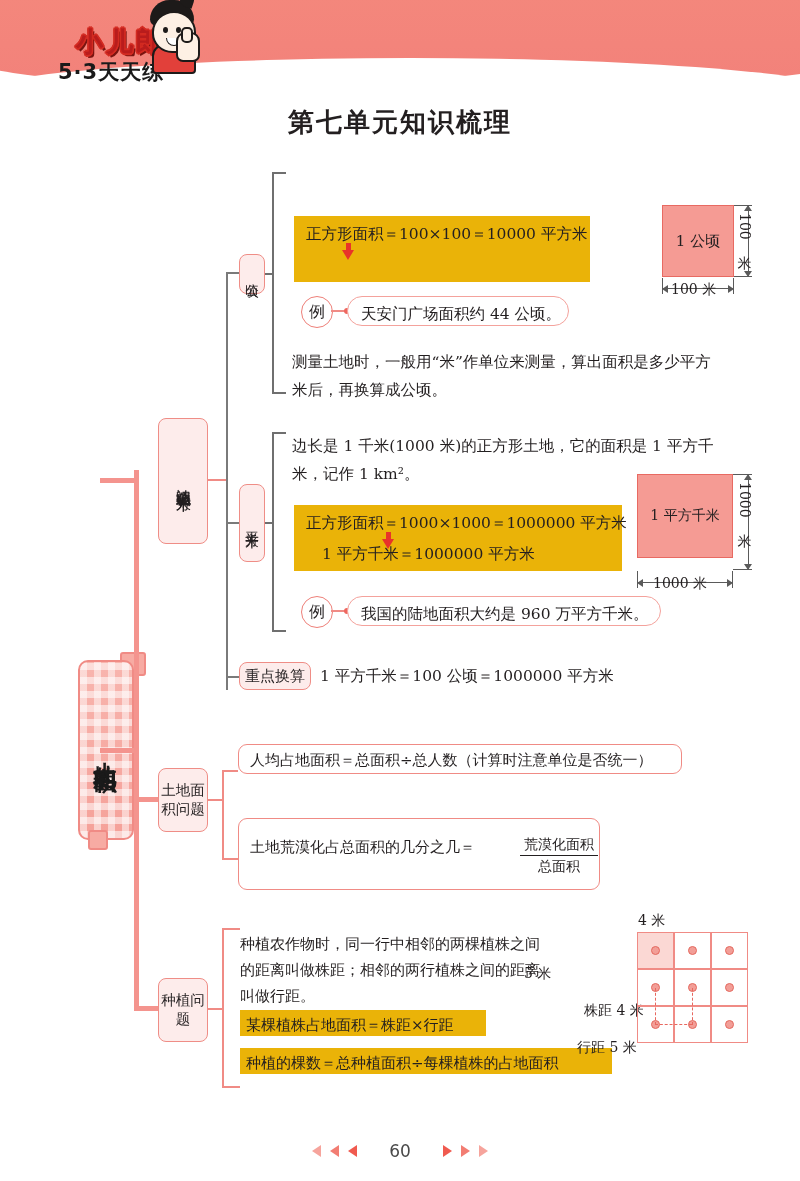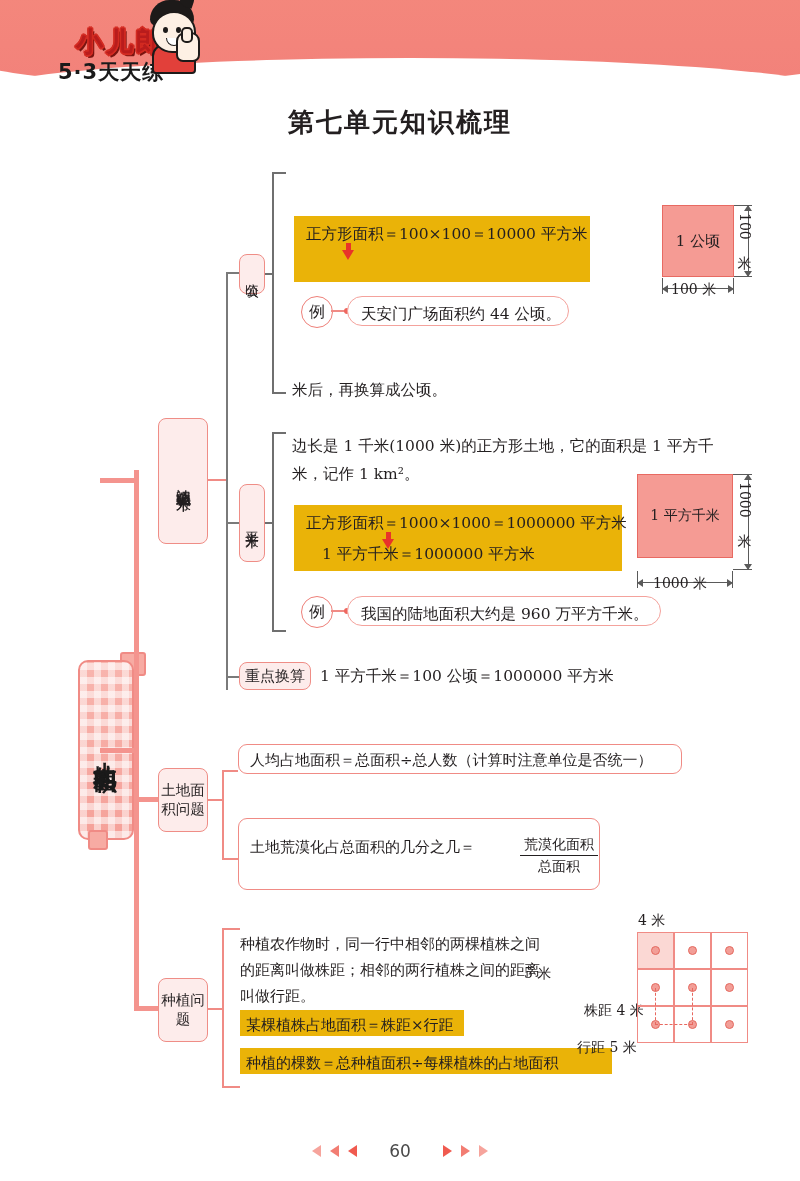--- a/index.html
+++ b/index.html
@@ -223,20 +223,21 @@
 
   <div class="ex-circle" style="left:301px;top:296px;">
     <span>例</span>
   </div>
   <div class="ln pink" style="left:331px;top:310px;width:16px;height:1.8px;"></div>
   <div class="ex-dot" style="left:344px;top:308px;"></div>
   <div class="ex-pill" style="left:347px;top:296px;width:222px;height:30px;">
     <span>天安门广场面积约 44 公顷。</span>
   </div>
 
+  <div class="txt" style="left:292px;top:350px;">测量土地时，一般用“米”作单位来测量，算出面积是多少平方</div>
   <div class="txt" style="left:292px;top:378px;">米后，再换算成公顷。</div>
 
   <div class="sq" style="left:662px;top:205px;width:72px;height:72px;">
     <span>1 公顷</span>
   </div>
   <div class="dimline" style="left:662px;top:288px;width:72px;height:1.2px;"></div>
   <div class="arrowL" style="left:662px;top:285px;"></div>
   <div class="arrowR" style="left:728px;top:285px;"></div>
   <div class="dimline" style="left:662px;top:278px;width:1.2px;height:16px;"></div>
   <div class="dimline" style="left:733px;top:278px;width:1.2px;height:16px;"></div>
@@ -325,21 +326,21 @@
   </div>
   <div class="ln pink" style="left:208px;top:1008px;width:16px;height:2px;"></div>
   <div class="ln pink" style="left:222px;top:928px;width:2px;height:160px;"></div>
   <div class="ln pink" style="left:222px;top:928px;width:18px;height:2px;"></div>
   <div class="ln pink" style="left:222px;top:1086px;width:18px;height:2px;"></div>
 
   <div class="txt" style="left:240px;top:932px;font-size:15px;">种植农作物时，同一行中相邻的两棵植株之间</div>
   <div class="txt" style="left:240px;top:958px;font-size:15px;">的距离叫做株距；相邻的两行植株之间的距离</div>
   <div class="txt" style="left:240px;top:984px;font-size:15px;">叫做行距。</div>
 
-  <div class="hl" style="left:240px;top:1010px;width:224px;height:26px;">
+  <div class="hl" style="left:240px;top:1010px;width:246px;height:26px;">
     <div style="position:absolute;left:6px;top:2px;white-space:nowrap;font-size:15px;">某棵植株占地面积＝株距×行距</div>
   </div>
   <div class="hl" style="left:240px;top:1048px;width:372px;height:26px;">
     <div style="position:absolute;left:6px;top:2px;white-space:nowrap;font-size:15px;">种植的棵数＝总种植面积÷每棵植株的占地面积</div>
   </div>
 
   <div class="dimtxt" style="left:638px;top:912px;font-size:14px;">4 米</div>
   <div class="dimtxt" style="left:524px;top:965px;font-size:14px;">5 米</div>
   <div class="dimtxt" style="left:584px;top:1002px;font-size:14px;">株距 4 米</div>
   <div class="dimtxt" style="left:577px;top:1039px;font-size:14px;">行距 5 米</div>

